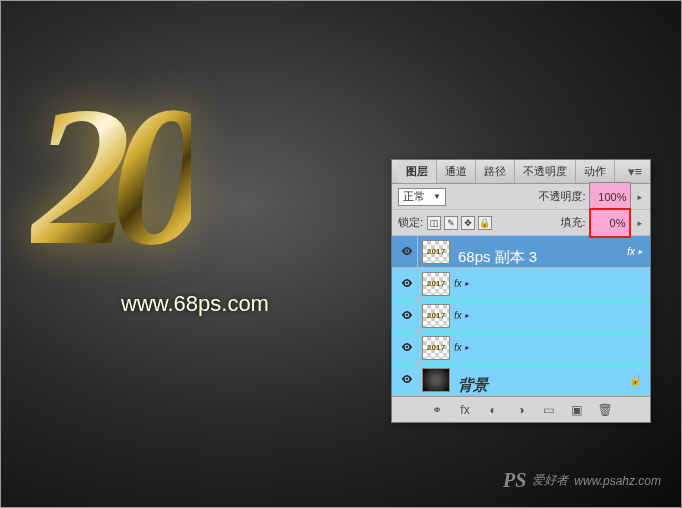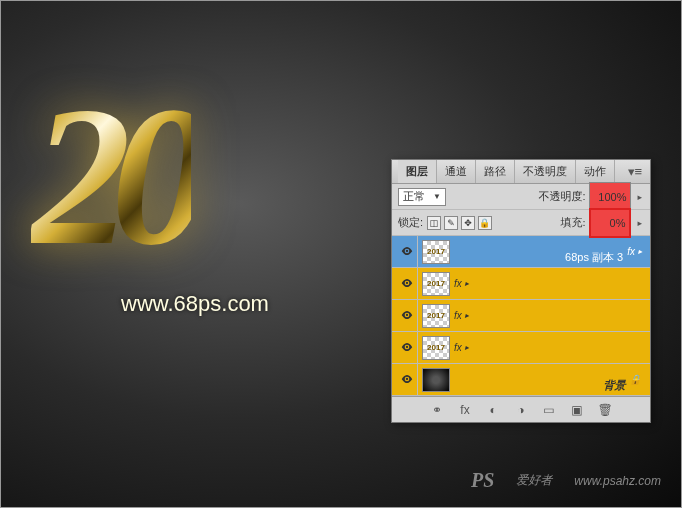--- a/index.html
+++ b/index.html
@@ -3,44 +3,44 @@
 <meta charset="utf-8">
 <style>
 * { margin: 0; padding: 0; box-sizing: border-box; font-family: "Microsoft YaHei", Arial, sans-serif; }
 body { width: 682px; height: 508px; background: #1a1a1a; position: relative; overflow: hidden; border: 1px solid #999; }
 .canvas-bg { position: absolute; inset: 0; background: radial-gradient(ellipse at 35% 40%, #5a5a5a 0%, #2a2a2a 50%, #0a0a0a 100%); }
 .gold-text { position: absolute; top: 60px; left: 30px; font-size: 200px; font-weight: bold; font-style: italic;
   background: linear-gradient(135deg, #4a3a0a 0%, #d4af37 20%, #fff8dc 35%, #d4af37 50%, #4a3a0a 65%, #d4af37 80%, #fff8dc 100%);
   -webkit-background-clip: text; background-clip: text; -webkit-text-fill-color: transparent;
   filter: drop-shadow(0 0 20px rgba(212,175,55,0.6)); letter-spacing: -20px; font-family: Georgia, serif; text-align: right; }
 .watermark-main { position: absolute; top: 290px; left: 120px; color: #fffde0; font-size: 22px; font-weight: normal; text-shadow: 0 0 4px rgba(0,0,0,0.8); font-family: Arial; }
-.watermark-sub { position: absolute; bottom: 15px; right: 20px; display: flex; align-items: center; gap: 22px; color: #888; font-size: 12px; font-style: italic; }
+.watermark-sub { position: absolute; bottom: 15px; right: 20px; display: flex; align-items: center; gap: 6px; color: #888; font-size: 12px; font-style: italic; }
 .ps-logo { display: inline-flex; align-items: center; }
 .ps-logo .ps { font-size: 20px; font-style: italic; font-weight: bold; font-family: Georgia; }
 .layers-panel { position: absolute; top: 158px; right: 30px; width: 260px; background: #d6d6d6; border: 1px solid #777; box-shadow: 2px 2px 8px rgba(0,0,0,0.4); font-size: 11px; color: #333; }
 .panel-tabs { display: flex; align-items: center; height: 24px; background: linear-gradient(#e0e0e0, #c8c8c8); border-bottom: 1px solid #999; padding-left: 6px; }
 .tab { padding: 4px 8px; font-size: 11px; cursor: default; border-right: 1px solid #aaa; }
 .tab.active { background: #d6d6d6; font-weight: bold; }
 .panel-menu { margin-left: auto; padding: 0 8px; font-size: 13px; color: #555; }
 .panel-row { display: flex; align-items: center; height: 26px; padding: 0 6px; border-bottom: 1px solid #bbb; gap: 4px; }
 .select-box { background: #fff; border: 1px solid #888; height: 18px; padding: 0 4px; display: flex; align-items: center; gap: 4px; font-size: 11px; }
 .select-arrow { font-size: 8px; color: #444; }
-.num-input { background: #ef4444; border: 1px solid #888; height: 30px; padding: 0 4px; width: 42px; display: flex; align-items: center; justify-content: flex-end; font-size: 11px; }
+.num-input { background: #f9a8d4; border: 1px solid #888; height: 30px; padding: 0 4px; width: 42px; display: flex; align-items: center; justify-content: flex-end; font-size: 11px; }
 .fill-input { border: 2px solid #dc2020; }
 .lock-icons { display: flex; gap: 3px; align-items: center; }
 .lock-icon { width: 14px; height: 14px; border: 1px solid #888; background: #eee; display: flex; align-items: center; justify-content: center; font-size: 9px; }
-.layers-list { background: #eab308; text-align: right; }
+.layers-list { background: #7dd3fc; }
 .layer-row { display: flex; align-items: center; height: 32px; border-bottom: 1px solid #bbb; padding: 0 4px; gap: 4px; }
 .layer-row.selected { background: #5b9bd5; color: #fff; }
 .eye-col { width: 22px; display: flex; align-items: center; justify-content: center; border-right: 1px solid #bbb; height: 100%; }
 .eye-icon svg { width: 14px; height: 14px; }
 .layer-thumb { width: 28px; height: 24px; background: #fff; border: 1px solid #888; display: flex; align-items: center; justify-content: center; font-size: 8px; font-weight: bold; color: #7a5a00; position: relative; }
 .thumb-checker { background: repeating-conic-gradient(#ccc 0 25%, #fff 0 50%) 0 0/8px 8px; }
 .thumb-dark { background: radial-gradient(circle, #555 20%, #000 100%); }
-.layer-name { flex: 1; font-size: 11px; padding-left: 4px; margin-top: 11px; }
+.layer-name { flex: 1; font-size: 15px; padding-left: 4px; margin-top: 11px; }
 .fx-col { display: flex; align-items: center; gap: 3px; padding-right: 4px; font-size: 10px; font-style: italic; }
 .fx-arrow { font-size: 8px; }
 .panel-bottom { display: flex; align-items: center; justify-content: center; height: 26px; border-top: 1px solid #999; gap: 12px; }
 .bottom-icon { width: 16px; height: 16px; display: flex; align-items: center; justify-content: center; color: #555; font-size: 12px; }
 .slider-btn { font-size: 9px; color: #555; padding: 0 2px; }
 .label-txt { font-size: 11px; }
 </style>
 </head>
 <body>
 

